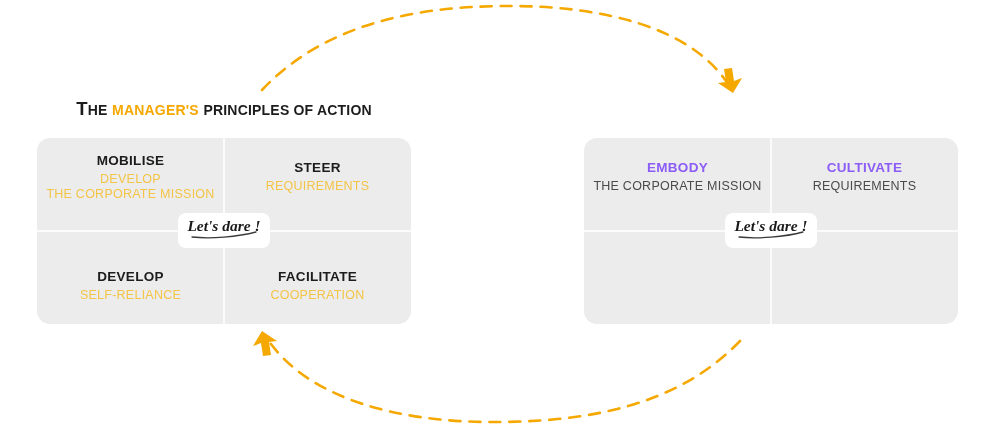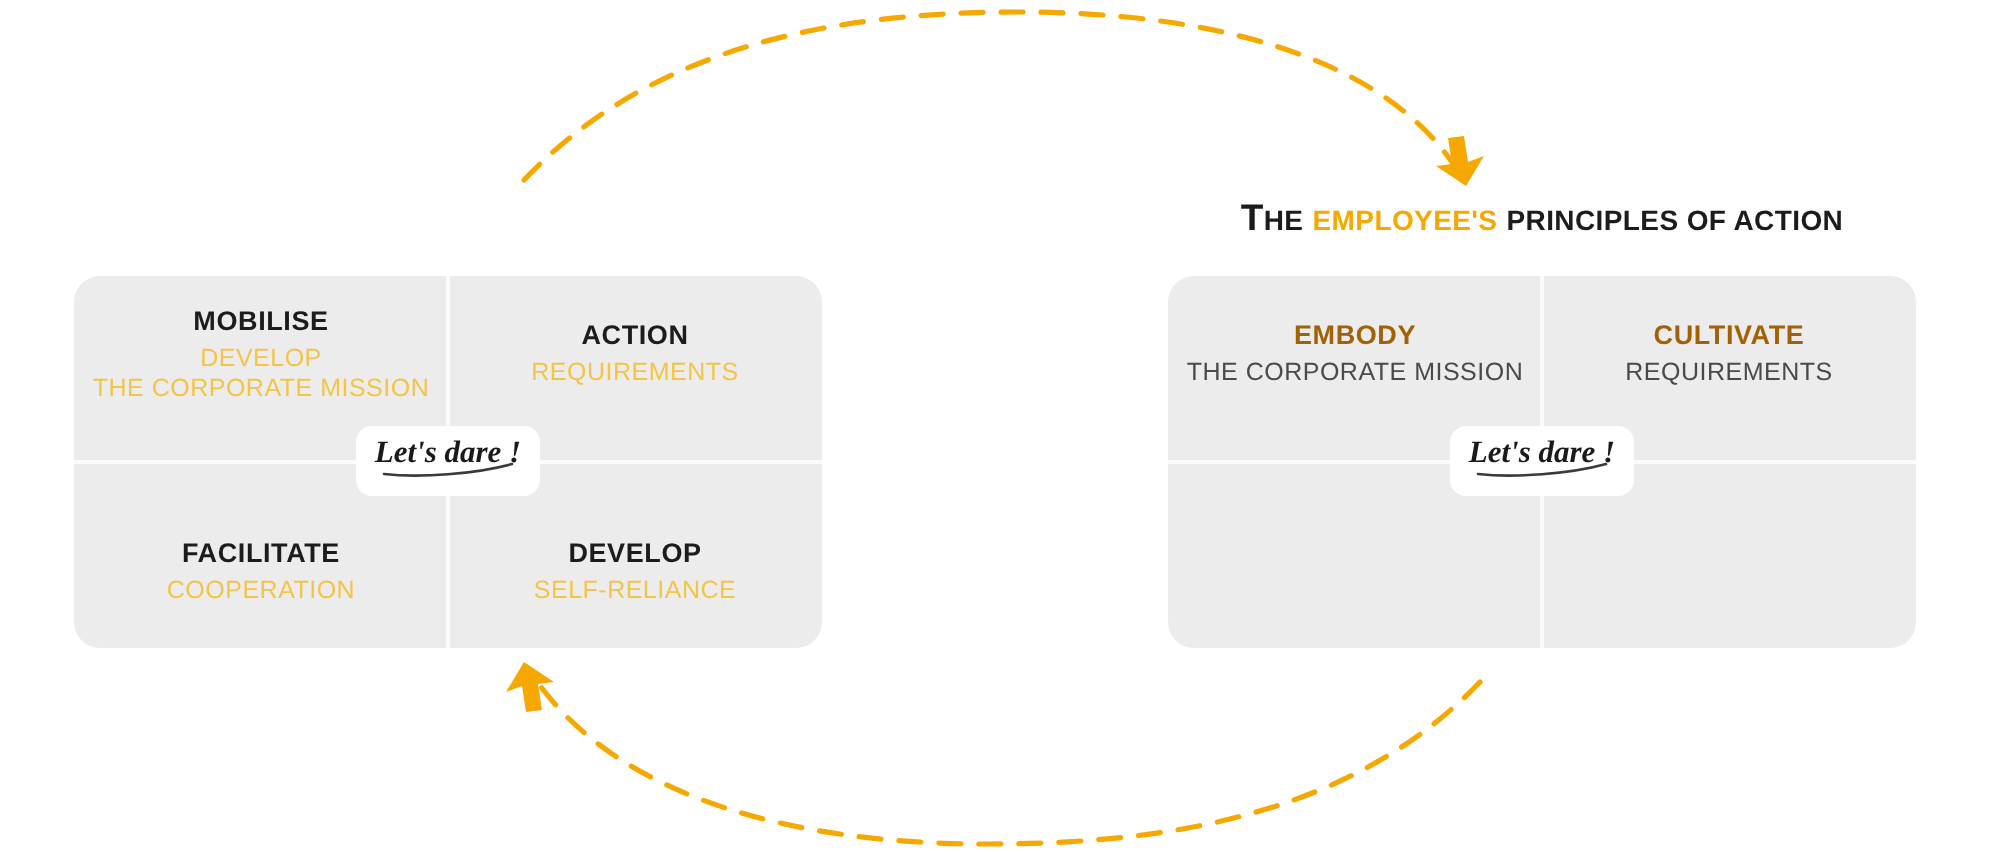--- a/index.html
+++ b/index.html
@@ -117,21 +117,21 @@
     letter-spacing: 0.25px;
     line-height: 15px;
     white-space: nowrap;
   }
 
   
   #panel-left .quad-head { color: #1c1c1c; }
   #panel-left .quad-sub  { color: #F3C446; }
 
   
-  #panel-right .quad-head { color: #a16207; }
+  #panel-right .quad-head { color: #8b5cf6; }
   #panel-right .quad-sub  { color: #4a4a4a; }
 
   
   .quad.tl, .quad.tr { padding-bottom: 16px; }
   .quad.bl, .quad.br { padding-top: 16px; }
 
   
   .badge {
     position: absolute;
     width: 92px;
@@ -154,53 +154,53 @@
 
   <svg class="arrows" viewBox="0 0 1000 426" width="1000" height="426">
 
     <path d="M 262,90 C 330,18 430,6 510,6 C 600,6 690,26 728,84" fill="none" stroke="#F5A800" stroke-width="2.6" stroke-linecap="round" stroke-dasharray="11 9"></path>
     <polygon points="733,93 718,83 726,82 724,69 732,68 734,81 742,78" fill="#F5A800"></polygon>
 
     <path d="M 740,341 C 672,412 572,422 492,422 C 400,422 310,400 268,340" fill="none" stroke="#F5A800" stroke-width="2.6" stroke-linecap="round" stroke-dasharray="11 9"></path>
     <polygon points="262,331 277,341 269,342 271,355 263,356 261,343 253,346" fill="#F5A800"></polygon>
   </svg>
 
+  <div id="title-left" class="panel-title">
+    <span class="cap">T</span><span class="small">HE</span>
+    <span class="hl small">MANAGER'S</span>
+    <span class="small">PRINCIPLES OF ACTION</span>
+  </div>
 
   <div id="panel-left" class="panel">
     <div class="quad tl">
       <div class="quad-head">MOBILISE</div>
       <div class="quad-sub">DEVELOP</div>
       <div class="quad-sub">THE CORPORATE MISSION</div>
     </div>
     <div class="quad tr">
-      <div class="quad-head">ACTION</div>
+      <div class="quad-head">STEER</div>
       <div class="quad-sub">REQUIREMENTS</div>
+    </div>
+    <div class="quad bl">
+      <div class="quad-head">DEVELOP</div>
+      <div class="quad-sub">SELF-RELIANCE</div>
     </div>
     <div class="quad br">
       <div class="quad-head">FACILITATE</div>
       <div class="quad-sub">COOPERATION</div>
-    </div>
-    <div class="quad bl">
-      <div class="quad-head">DEVELOP</div>
-      <div class="quad-sub">SELF-RELIANCE</div>
     </div>
   </div>
 
   <div id="badge-left" class="badge">
     <svg width="80" height="30" viewBox="0 0 80 30">
       <text x="40" y="18" text-anchor="middle" font-family="'Liberation Serif', serif" font-size="15.5" font-style="italic" font-weight="700" fill="#1a1a1a">Let's dare !</text>
       <path d="M 8,24 C 26,26 54,24 72,19" fill="none" stroke="#3a3a3a" stroke-width="1.3" stroke-linecap="round"></path>
     </svg>
   </div>
 
-  <div id="title-right" class="panel-title">
-    <span class="cap">T</span><span class="small">HE</span>
-    <span class="hl small">EMPLOYEE'S</span>
-    <span class="small">PRINCIPLES OF ACTION</span>
-  </div>
 
   <div id="panel-right" class="panel">
     <div class="quad tl">
       <div class="quad-head">EMBODY</div>
       <div class="quad-sub">THE CORPORATE MISSION</div>
     </div>
     <div class="quad tr">
       <div class="quad-head">CULTIVATE</div>
       <div class="quad-sub">REQUIREMENTS</div>
     </div>

